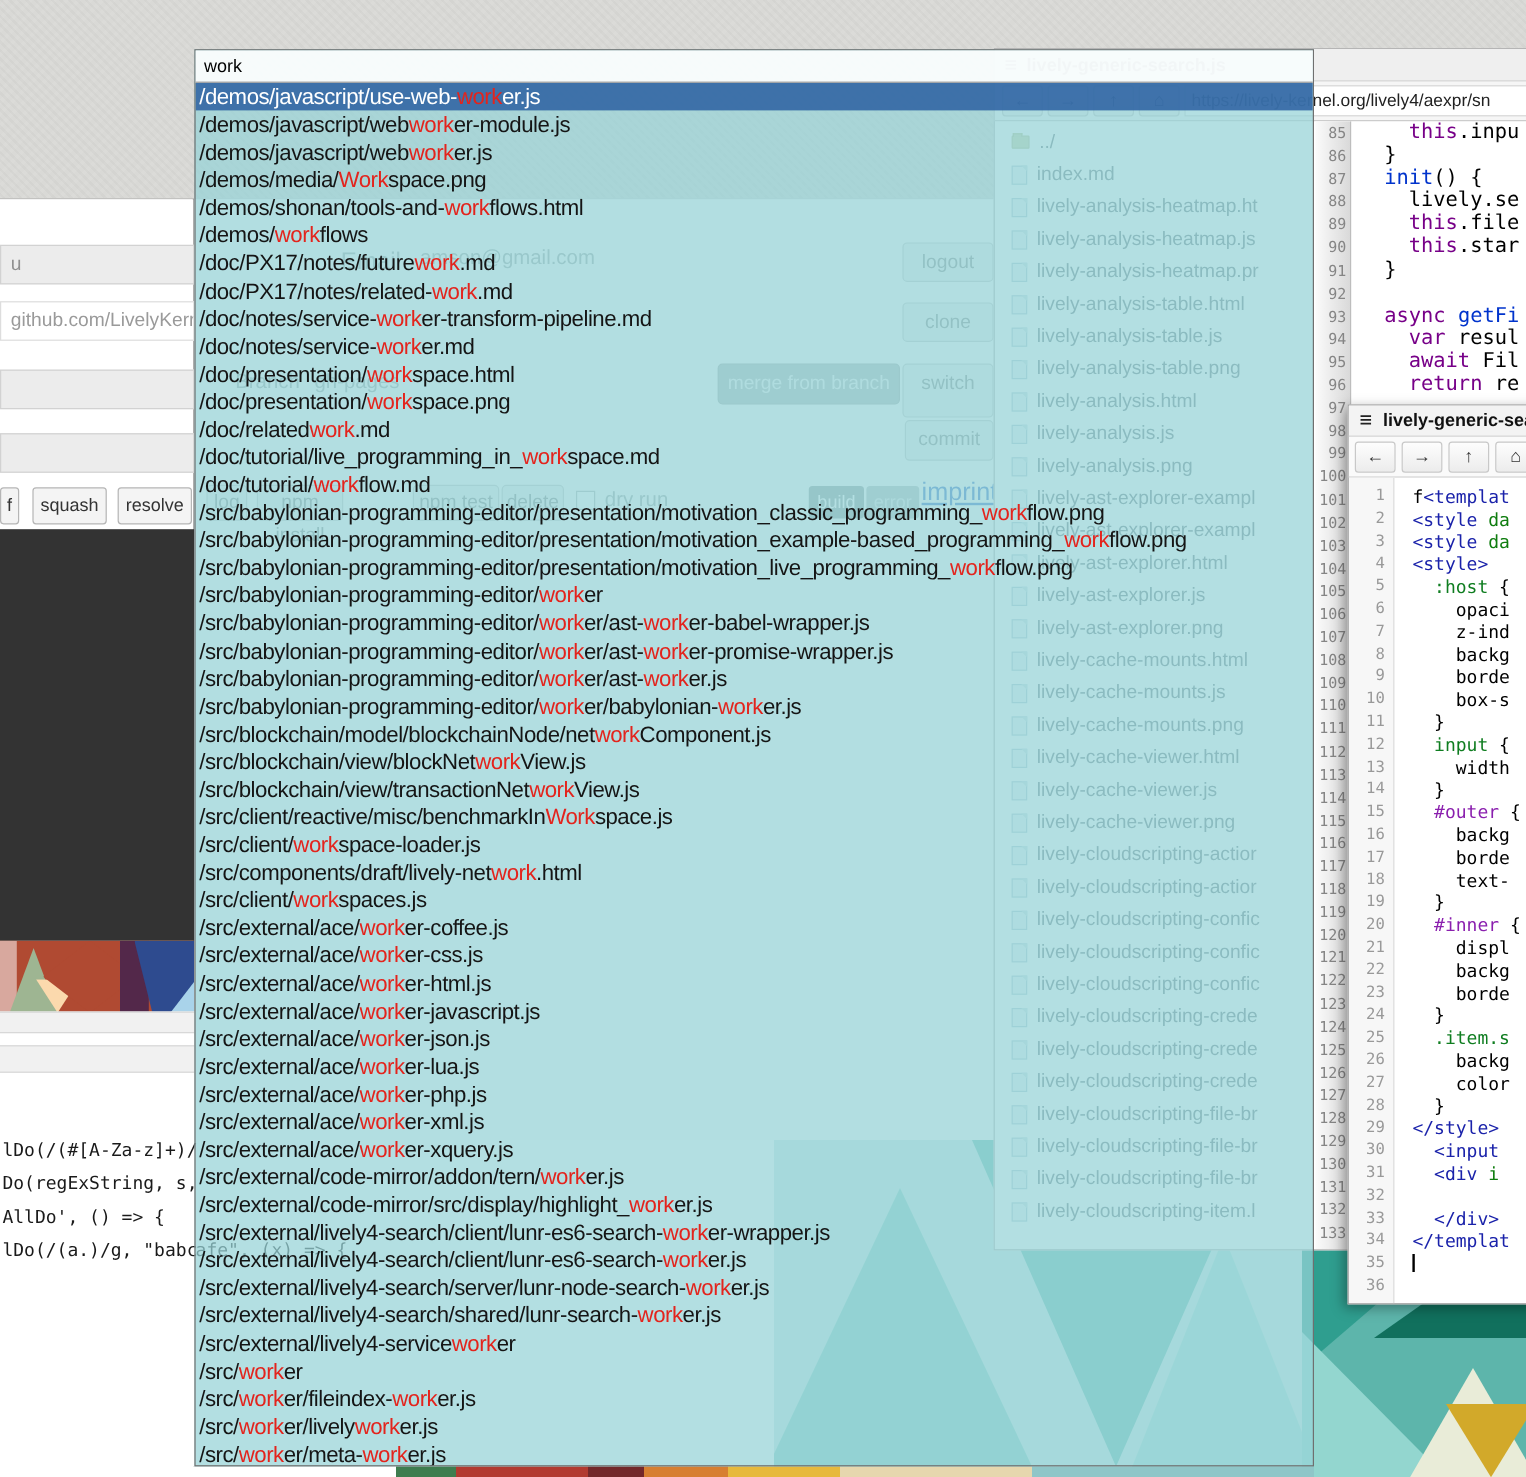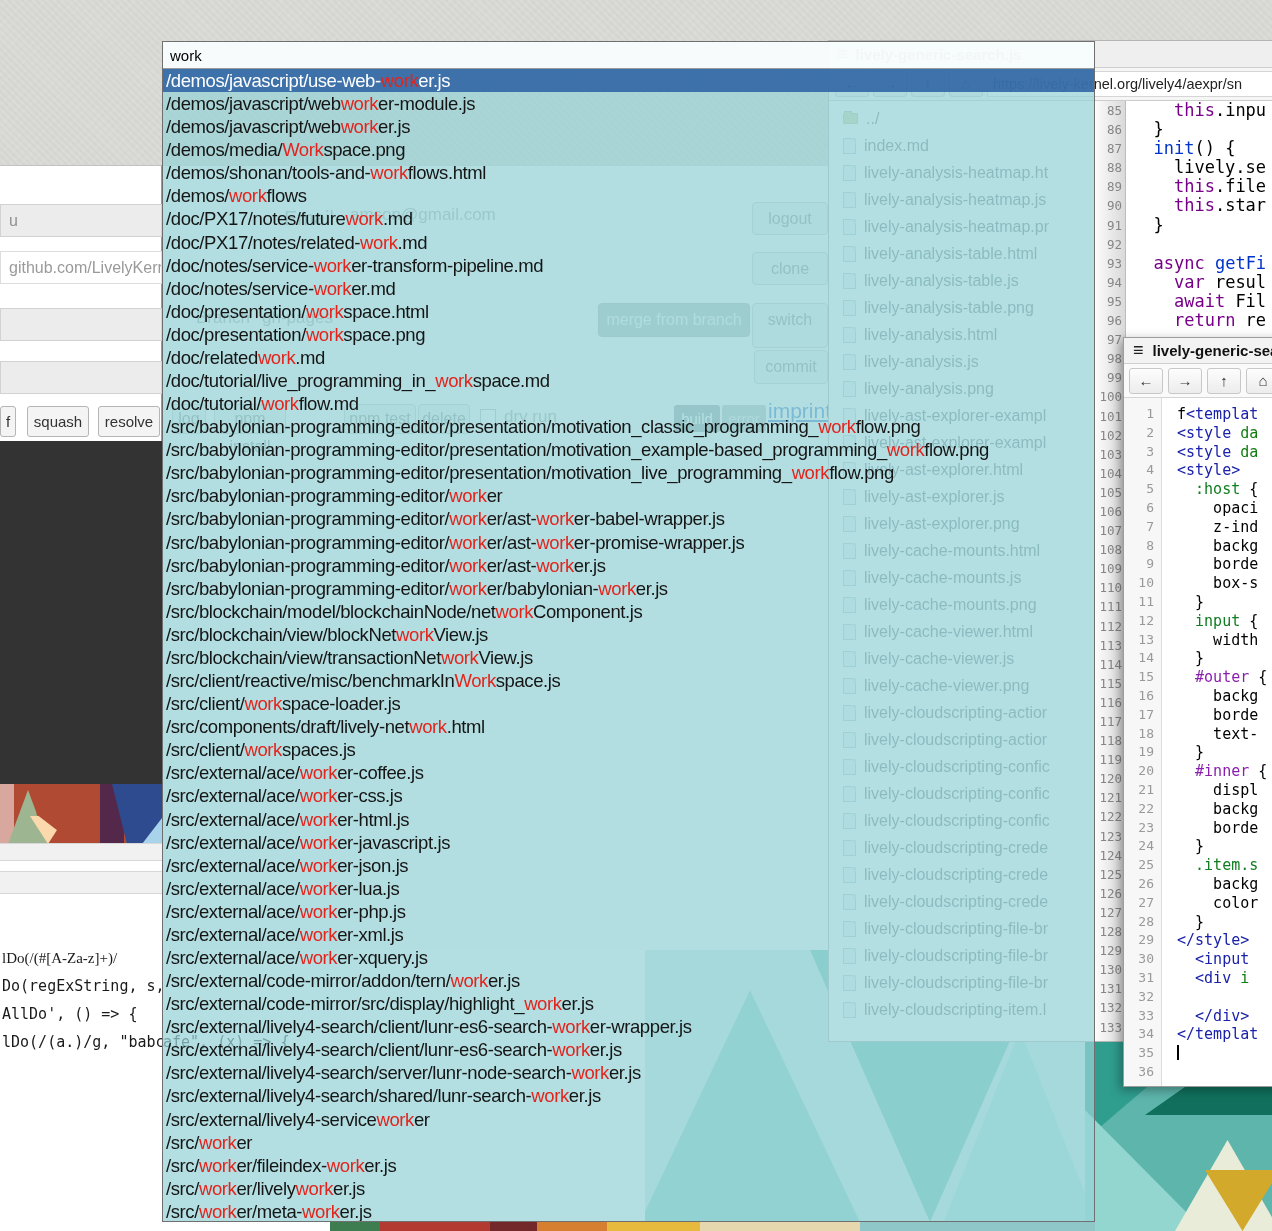--- a/index.html
+++ b/index.html
@@ -134,21 +134,21 @@
       <div class="tri" style="left:100px;top:0;width:24px;height:60px;background:#53284a;"></div>
       <div class="tri" style="left:112px;top:0;width:50px;height:60px;background:#2e4b8f;clip-path:polygon(0 0,100% 0,100% 100%,30% 100%);"></div>
       <div class="tri" style="left:142px;top:34px;width:20px;height:26px;background:#a9d3ea;clip-path:polygon(100% 0,100% 100%,0 100%);"></div>
     </div>
   </div>
 
   <div id="win-code" class="abs">
     <div class="f-band" style="top:0;height:18px;"></div>
     <div class="f-band" style="top:28px;height:23px;"></div>
     <div id="f-lines">
-        <div class="f-line" style="top: 101px; font-family: Liberation Serif, serif;">lDo(/(#[A-Za-z]+)/</div>
+        <div class="f-line" style="top: 101px;">lDo(/(#[A-Za-z]+)/</div>
         <div class="f-line" style="top: 129px;">Do(regExString, s,</div>
         <div class="f-line" style="top: 157px;">AllDo', () =&gt; {</div>
         <div class="f-line" style="top: 185px;">lDo(/(a.)/g, "babc</div>
       </div>
     <div class="f-line" style="top:185px;left:163px;color:#222;">afe", (x) =&gt; {</div>
   </div>
 
   <div id="win-sync" class="abs">
     <div class="g-text" style="left:122px;top:41px;font-size:20px;">Email</div>
     <div class="g-text" style="left:188px;top:39px;">amson@gmail.com</div>

